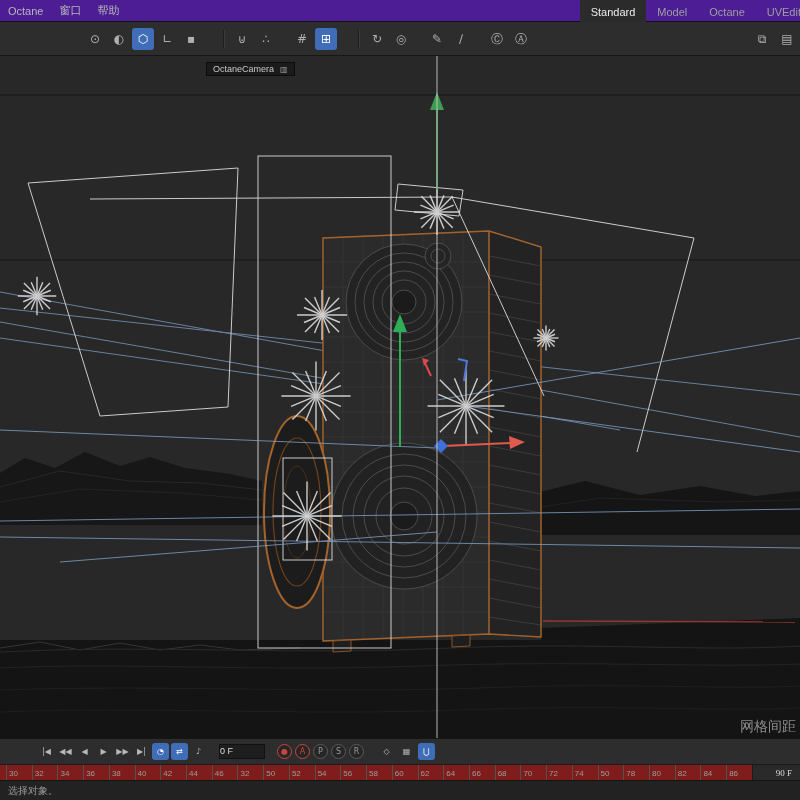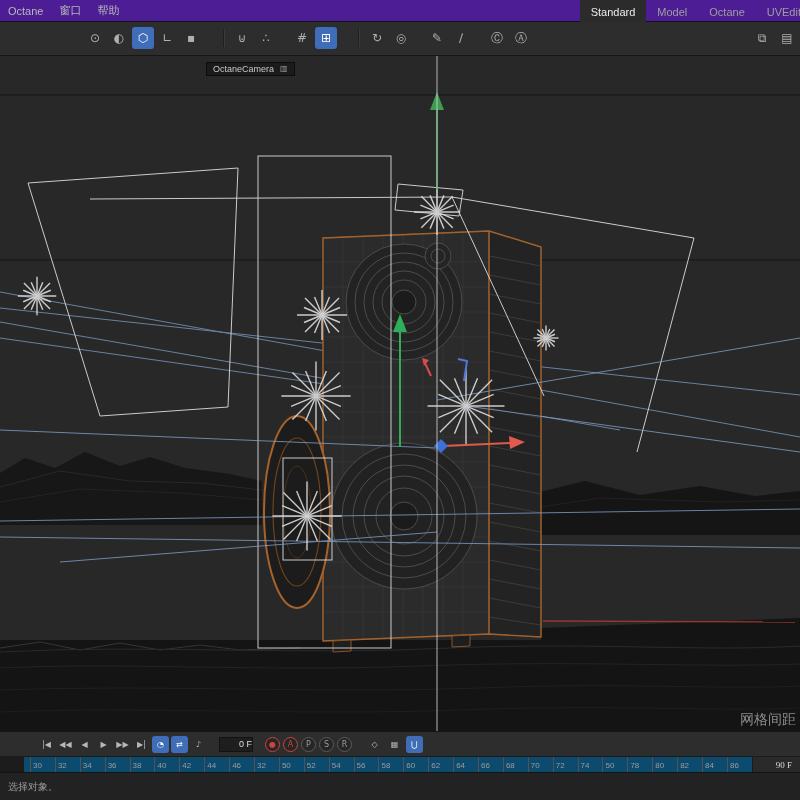--- a/index.html
+++ b/index.html
@@ -35,40 +35,40 @@
     display:flex; align-items:center; gap:6px; }
   .cam-label .cicon { color:#989898; font-size:8px; }
   .grid-label { position:absolute; right:4px; bottom:2px; font-size:14px; color:#8c8c8c; }
 
   
   .transport { height:26px; background:#2d2d2d; border-top:1px solid #151515;
     display:flex; align-items:center; padding-left:38px; gap:2px; }
   .tbtn { min-width:17px; height:17px; border:none; background:none; color:#b8b8b8;
     font-size:8px; border-radius:3px; padding:0 2px; font-family:"DejaVu Sans",sans-serif; }
   .tbtn.active { background:#3f6db8; color:#fff; }
-  .framebox { width:34px; height:15px; background:#1e1e1e; border:1px solid #121212;
-    color:#ddd; font-size:9px; text-align:right; line-height:13px; margin:0 10px; }
+  .framebox { width:46px; height:15px; background:#1e1e1e; border:1px solid #121212;
+    color:#ddd; font-size:9px; text-align:left; line-height:13px; margin:0 10px; }
   .recgroup { display:flex; gap:3px; align-items:center; }
   .circ { width:15px; height:15px; border-radius:50%; border:1px solid #5a5a5a;
     color:#9a9a9a; font-size:8px; display:flex; align-items:center; justify-content:center;
     background:#262626; padding:0; font-family:"DejaVu Sans",sans-serif; }
   .circ.red { border-color:#c8473c; color:#c8473c; }
   .sqgroup { display:flex; gap:3px; margin-left:12px; }
 
   
-  .ruler { height:16px; background:#0c4a6e; border-top:1px solid #1b1b1b;
-    display:flex; align-items:stretch; font-size:8px; color:#9c9c9c;margin-left:24px; }
+  .ruler { height:16px; background:#7f1d1d; border-top:1px solid #1b1b1b;
+    display:flex; align-items:stretch; font-size:8px; color:#9c9c9c; }
   .ticks { flex:1; display:flex; padding-left:6px; overflow:hidden; }
   .tick { flex:1; border-left:1px solid #525252; padding:4px 0 0 2px; min-width:0; }
   .endcap { width:48px; background:#2a2a2a; color:#d8d8d8; font-size:9px;
     display:flex; align-items:center; justify-content:flex-end; padding-right:8px;
     border-left:1px solid #1b1b1b;font-family:Liberation Serif, serif; }
 
   
-  .statusbar { height:28px; background:#222; border-top:1px solid #141414;
+  .statusbar { height:20px; background:#222; border-top:1px solid #141414;
     font-size:10px; color:#9a9a9a; display:flex; align-items:center; padding-left:8px; }
 </style>
 </head>
 <body>
 
 <div class="app">
 
   <div class="menubar">
     <div class="menu">Octane</div>
     <div class="menu">窗口</div>

